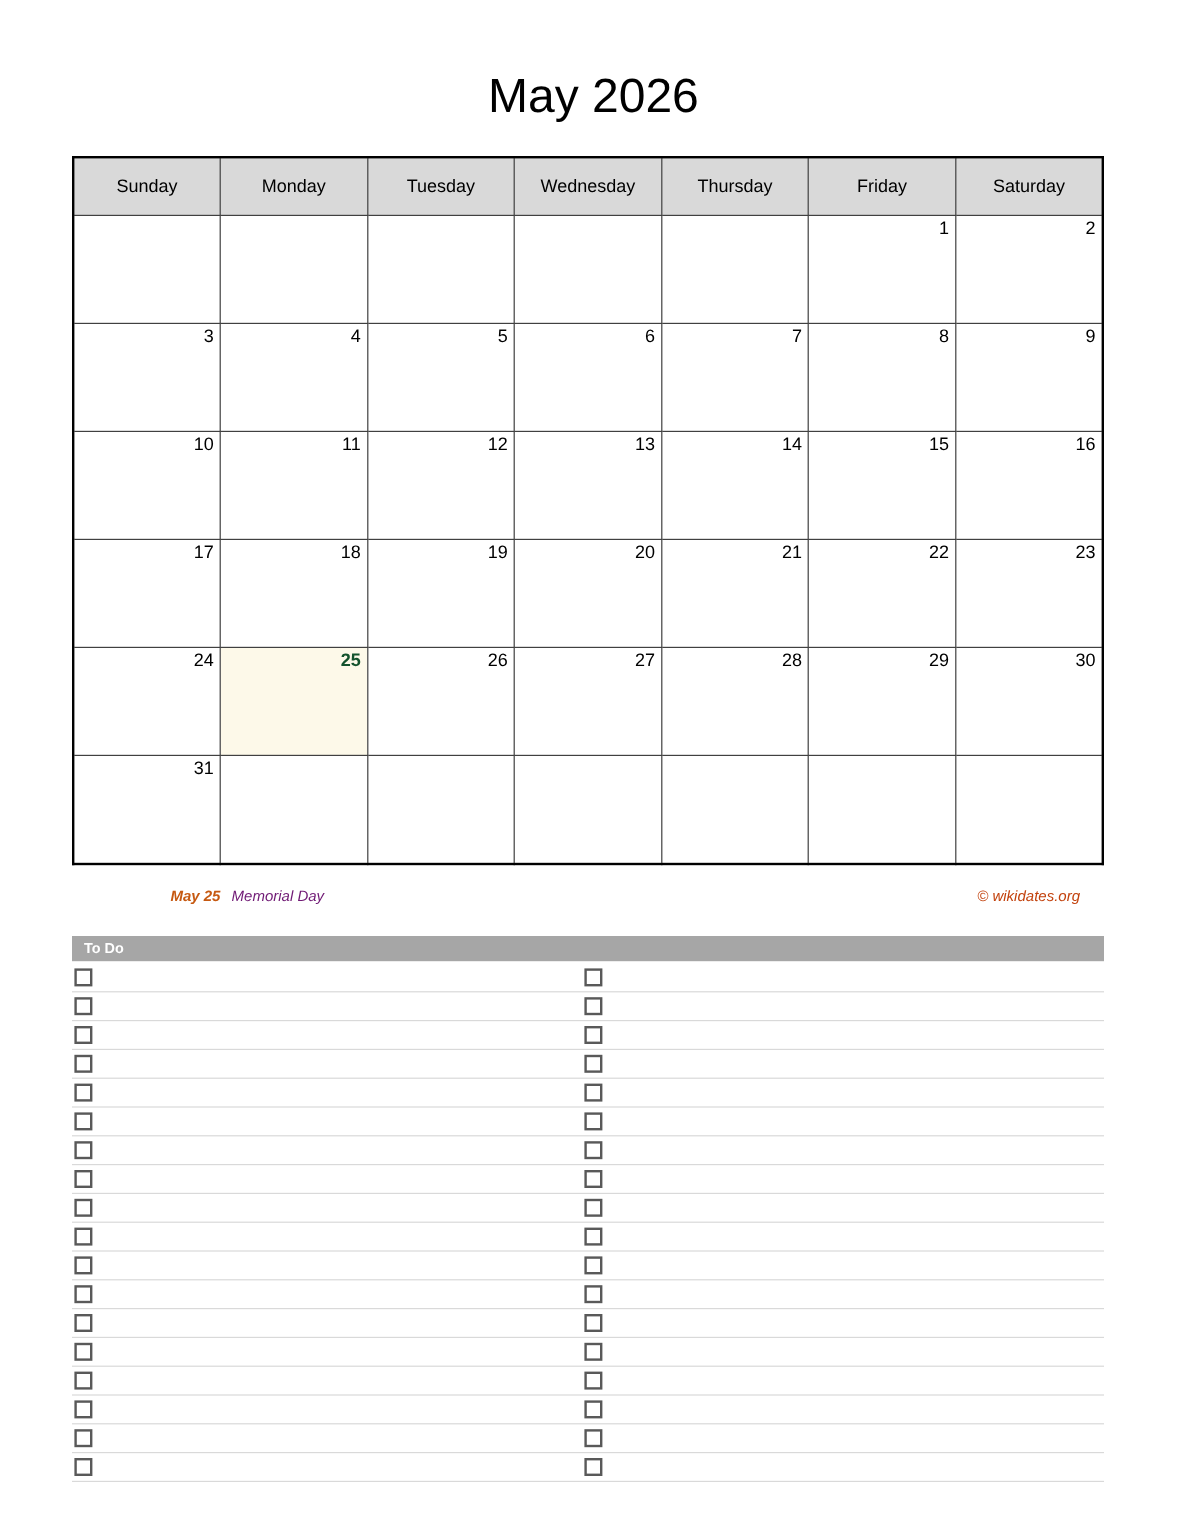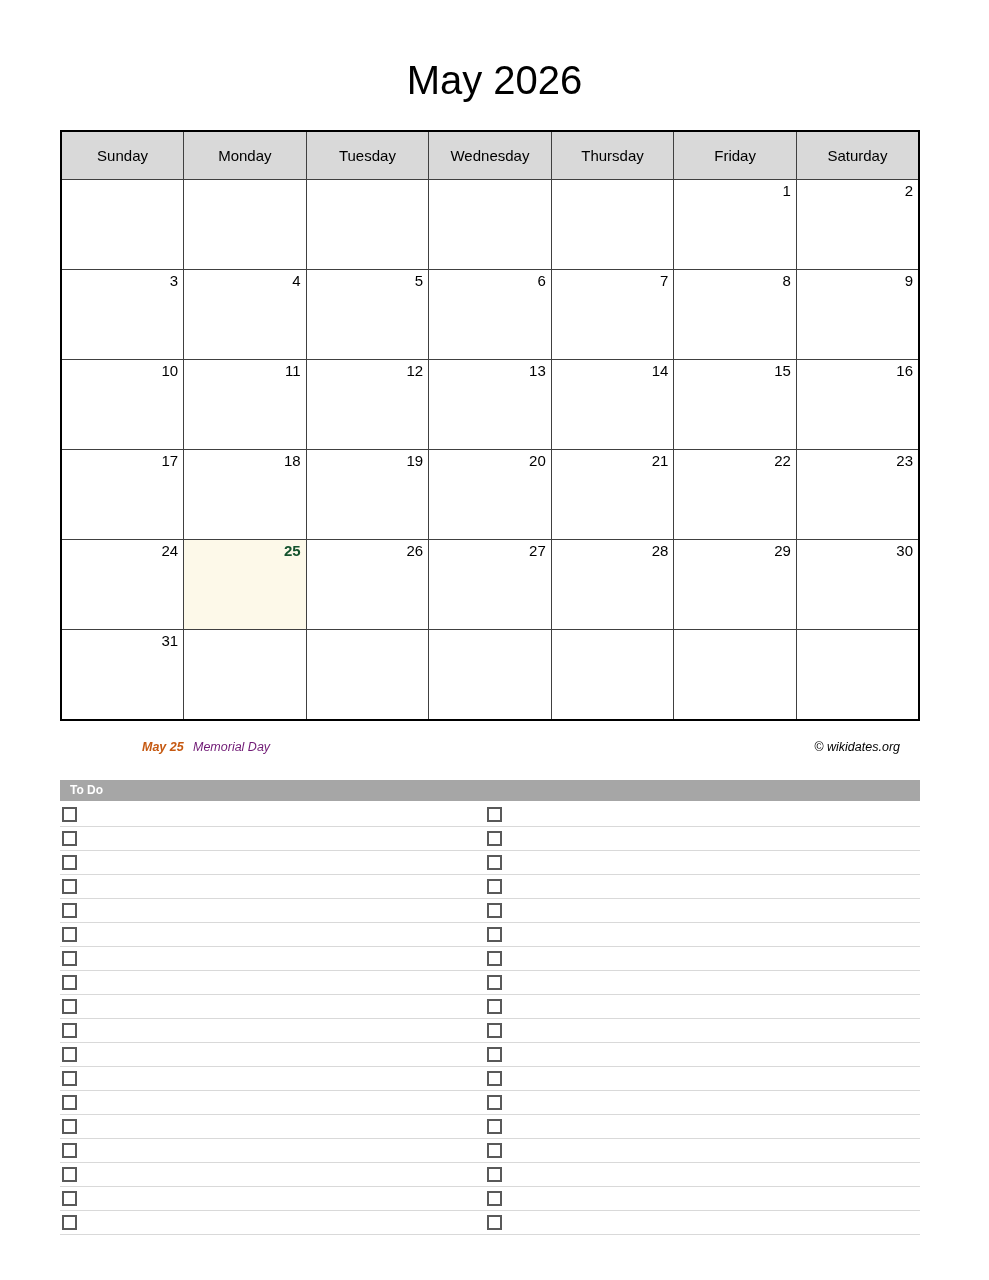--- a/index.html
+++ b/index.html
@@ -74,21 +74,21 @@
   .legend .holiday-name {
     position: absolute;
     left: 133px;
     top: 0;
     color: #701a75;
   }
   .legend .credit {
     position: absolute;
     right: 20px;
     top: 0;
-    color: #000000;
+    color: #c2410c;
     text-align: right;
   }
   .todo-header {
     width: 850px;
     margin: 24px 0 0 60px;
     height: 21px;
     line-height: 21px;
     background: #a6a6a6;
     color: #ffffff;
     font-size: 12px;

